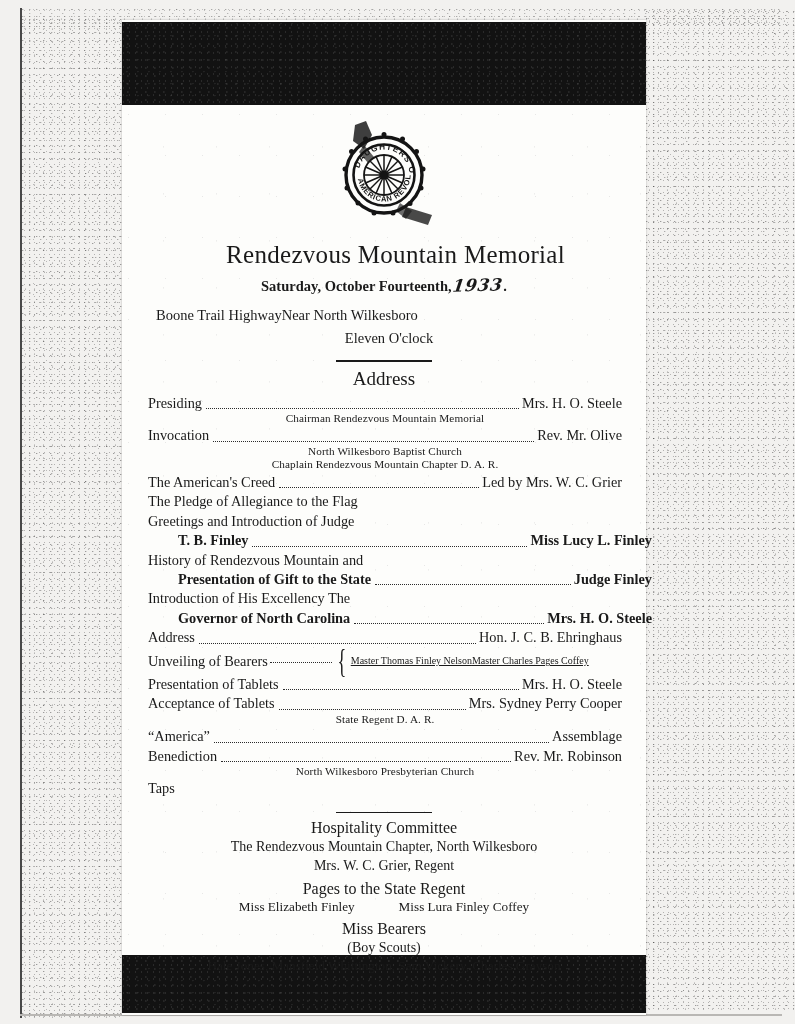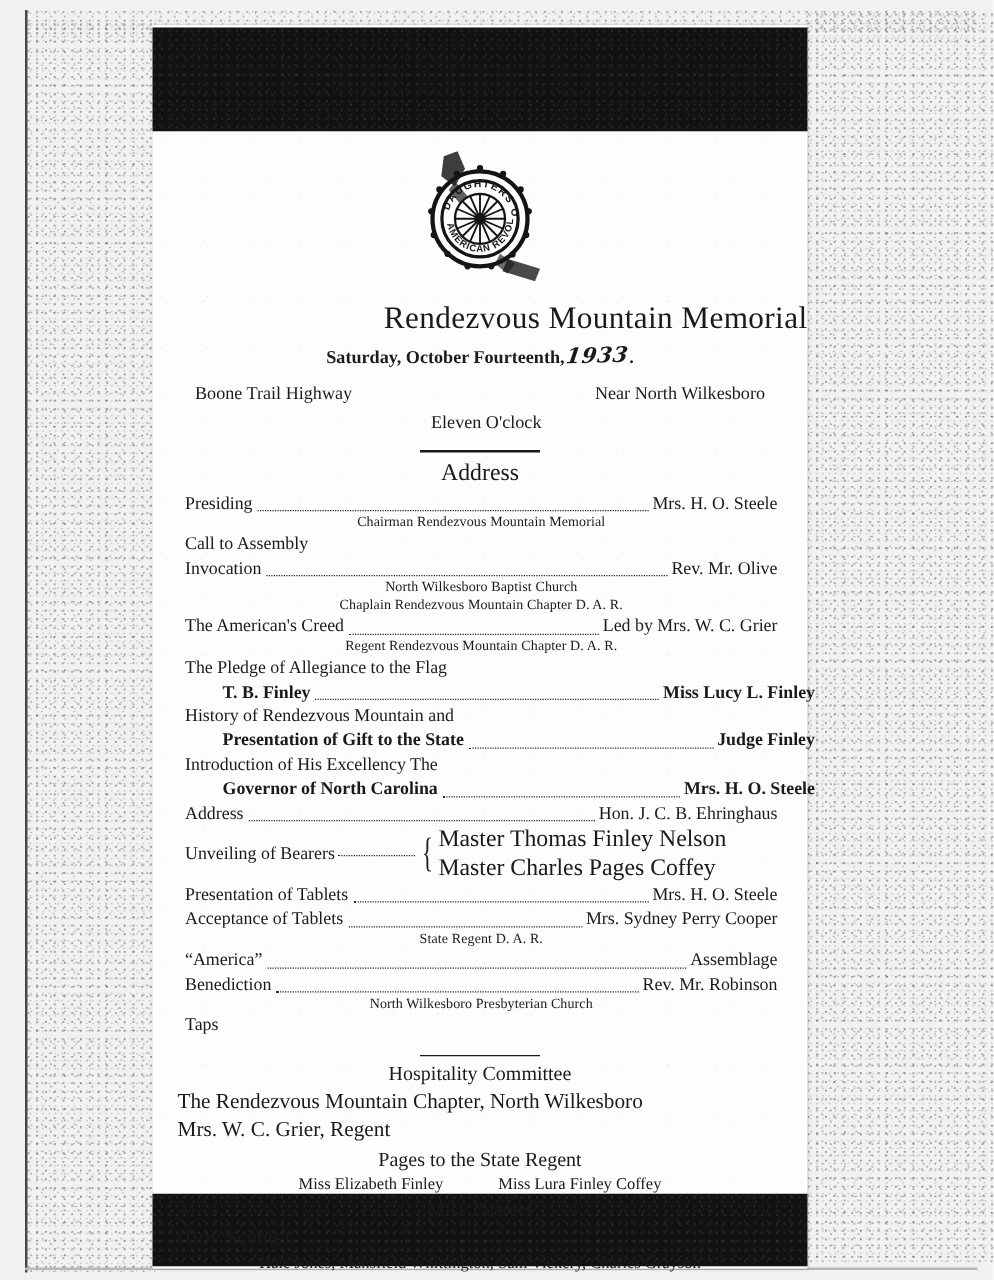--- a/index.html
+++ b/index.html
@@ -105,21 +105,21 @@
   #emblem-wrap {
     width: 100%;
     text-align: center;
     margin-top: 14px;
     height: 118px;
   }
   #dar-emblem { display: inline-block; }
 
   
   #main-title {
-    text-align: right;
+    text-align: center;
     font-size: 25px;
     letter-spacing: .3px;
     margin-top: 4px;
     font-weight: normal;
     font-family: "Liberation Serif", "DejaVu Serif", serif;
     margin-left: 23px;
   }
   #date-line {
     text-align: center;
     font-size: 14.5px;
@@ -133,21 +133,21 @@
     font-weight: bold;
     font-size: 17px;
     letter-spacing: .6px;
     display: inline-block;
     transform: skewX(-9deg) rotate(-1.5deg);
     margin: 0 1px;
   }
 
   #venue-row {
     display: flex;
-    justify-content: space-between;
+    justify-content: flex-start;
     font-size: 14.5px;
     margin-top: 12px;
     padding: 0 34px;
   }
   #time-line {
     text-align: center;
     font-size: 14.5px;
     margin-top: 6px;
     padding-left: 10px;
   }
@@ -219,37 +219,38 @@
     flex: 0 0 auto;
     font-size: 33px;
     line-height: 0.82;
     margin-right: 1px;
     transform: scaleX(.55);
     transform-origin: center;
   }
   .brace-names {
     flex: 1 1 auto;
     display: flex;
-    flex-direction: column;
     line-height: 1.2;
-    font-size: 19px;
+    font-size: 10px;
+    text-decoration: underline;
   }
 
   
   #committee-block {
     padding: 0 20px;
     margin-top: 2px;
   }
   .ctr-lg {
     text-align: center;
     font-size: 16px;
     margin: 5px 0 1px 0;
   }
   .ctr-sm {
-    font-size: 17px;
+    text-align: center;
+    font-size: 14px;
     line-height: 1.3;
   }
   .ctr-md {
     text-align: center;
     font-size: 13.2px;
     line-height: 1.3;
   }
   #pages-row {
     display: flex;
     justify-content: center;
@@ -350,35 +351,34 @@
 
     <div class="section-heading">Address</div>
 
     <div id="program-list">
         <div class="entry">
           <span class="lbl">Presiding</span>
           <span class="leader"></span>
           <span class="val">Mrs. H. O. Steele</span>
         </div>
         <div class="subcaption">Chairman Rendezvous Mountain Memorial</div>
-        <div class="plain-line">Call to Assembly</div>
         <div class="entry">
           <span class="lbl">Invocation</span>
           <span class="leader"></span>
           <span class="val">Rev. Mr. Olive</span>
         </div>
         <div class="subcaption">North Wilkesboro Baptist Church</div>
         <div class="subcaption">Chaplain Rendezvous Mountain Chapter D. A. R.</div>
         <div class="entry">
           <span class="lbl">The American's Creed</span>
           <span class="leader"></span>
           <span class="val">Led by Mrs. W. C. Grier</span>
         </div>
-        <div class="subcaption">Regent Rendezvous Mountain Chapter D. A. R.</div>
         <div class="plain-line">The Pledge of Allegiance to the Flag</div>
+        <div class="plain-line">Greetings and Introduction of Judge</div>
         <div class="entry indent">
           <span class="lbl">T. B. Finley</span>
           <span class="leader"></span>
           <span class="val">Miss Lucy L. Finley</span>
         </div>
         <div class="plain-line">History of Rendezvous Mountain and</div>
         <div class="entry indent">
           <span class="lbl">Presentation of Gift to the State</span>
           <span class="leader"></span>
           <span class="val">Judge Finley</span>

